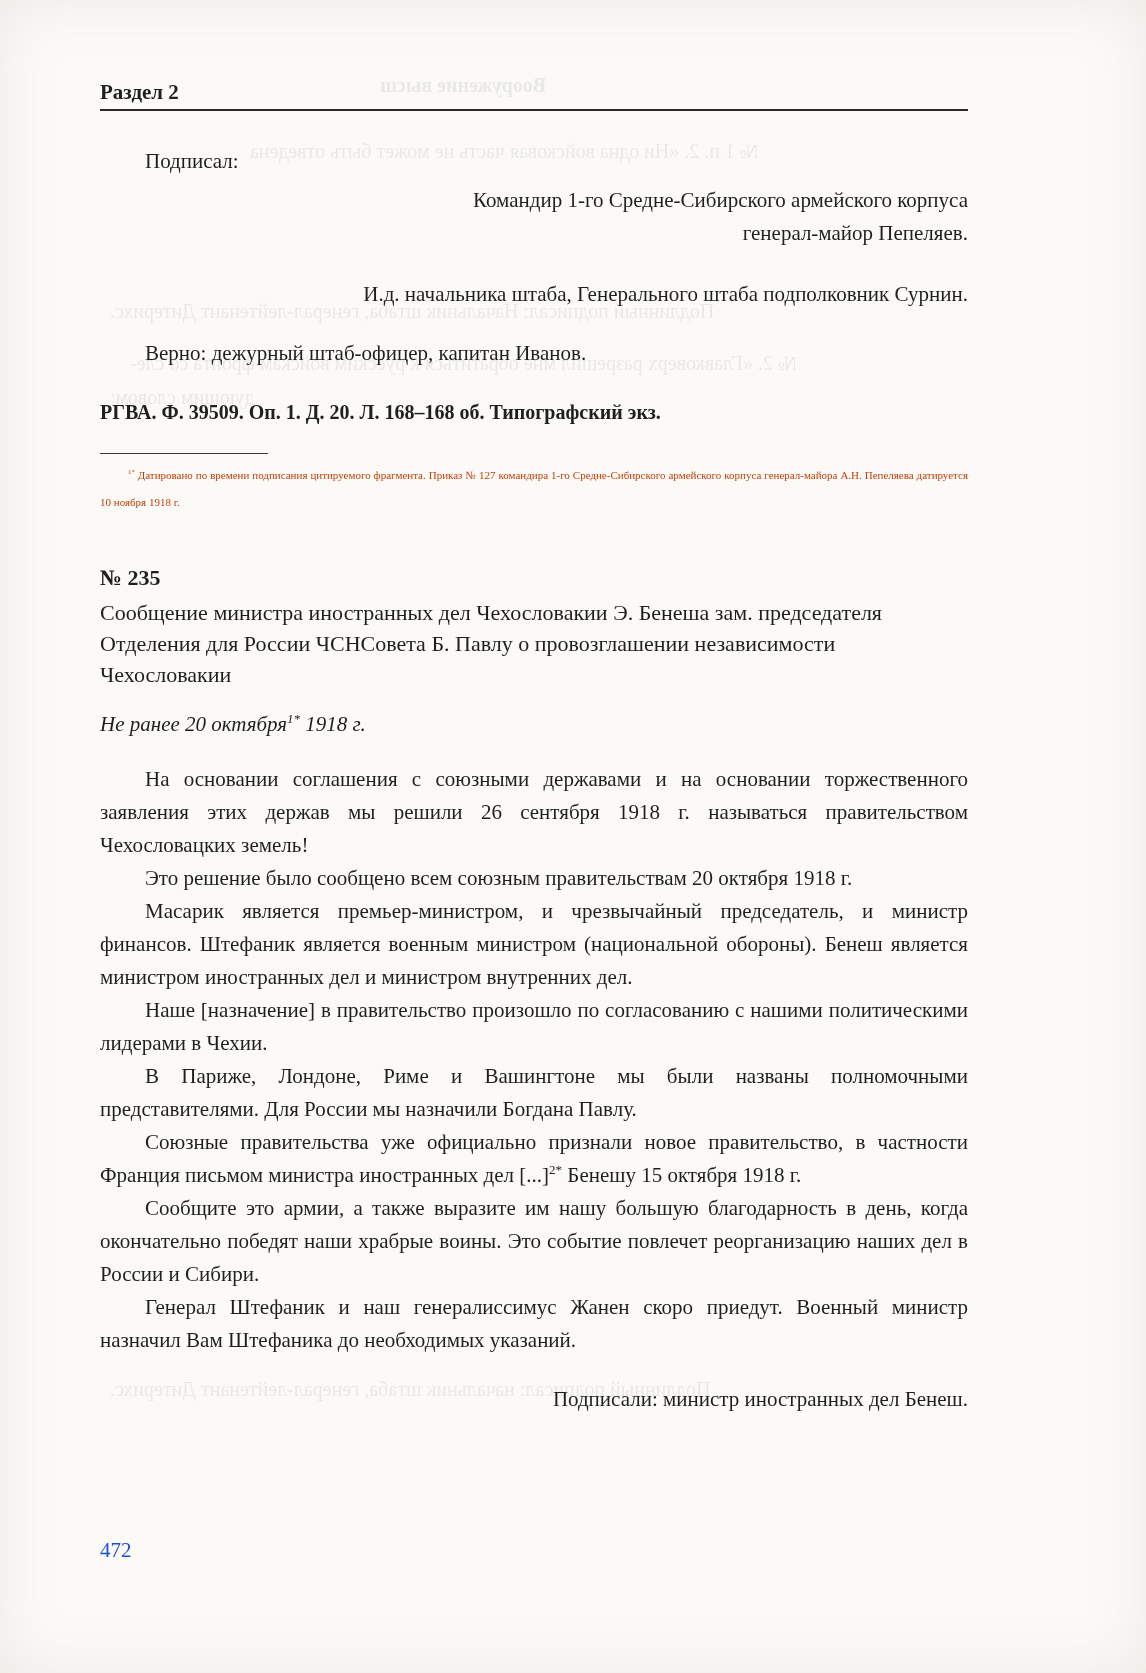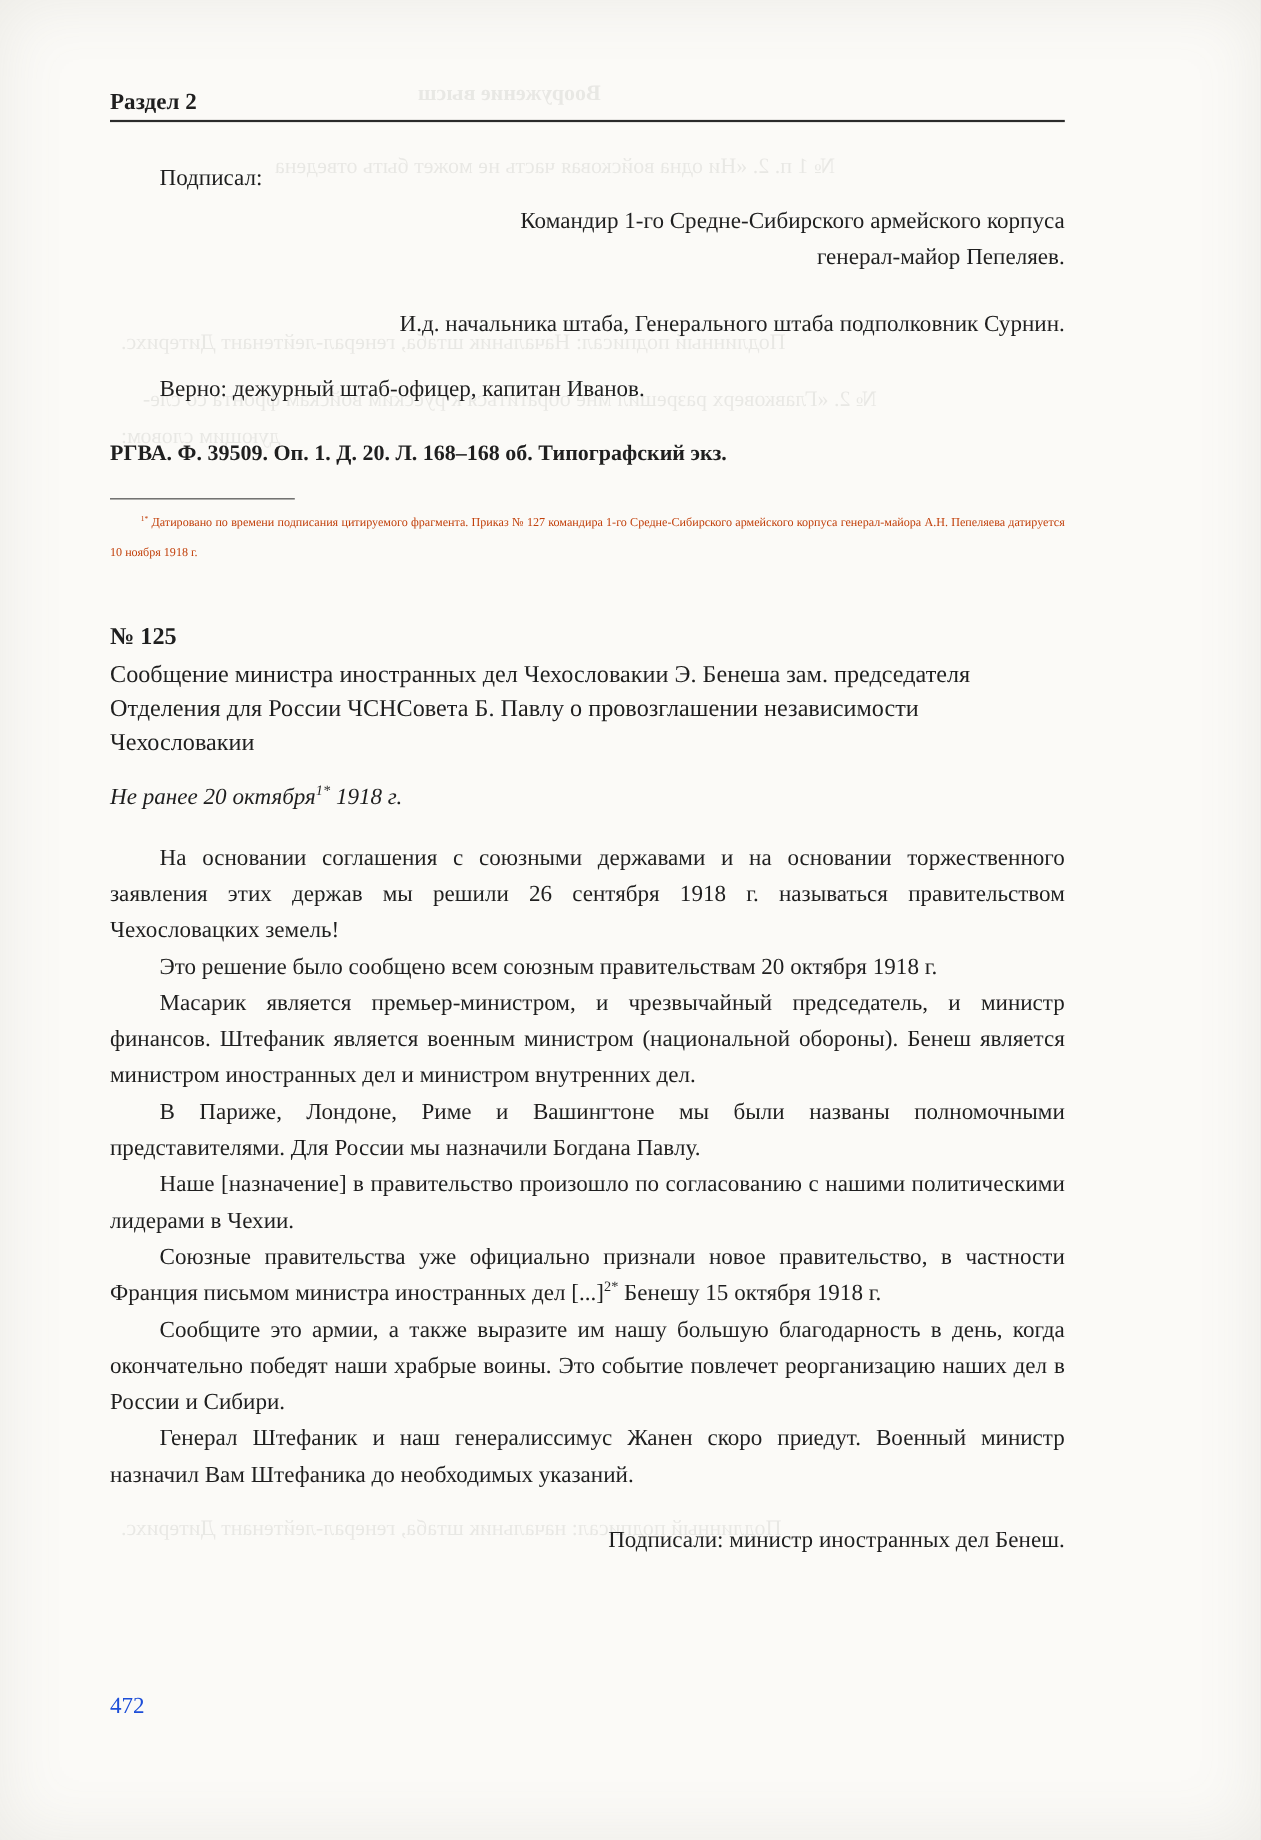--- a/index.html
+++ b/index.html
@@ -92,32 +92,32 @@
       <p class="certified">Верно: дежурный штаб-офицер, капитан Иванов.</p>
 
       <p class="archive-ref no-indent">РГВА. Ф. 39509. Оп. 1. Д. 20. Л. 168–168 об. Типографский экз.</p>
 
       <div class="footnote-divider"></div>
 
       <p class="footnote"><sup>1*</sup><span> Датировано по времени подписания цитируемого фрагмента. Приказ № 127 командира 1-го Средне-Сибирского армейского корпуса генерал-майора А.Н. Пепеляева датируется 10 ноября 1918 г.</span></p>
     </div>
 
     <div class="doc-section">
-      <div class="doc-number">№ 125</div>
+      <div class="doc-number">№ 235</div>
 
       <div class="doc-title">Сообщение министра иностранных дел Чехословакии Э. Бенеша зам. председателя Отделения для России ЧСНСовета Б. Павлу о провозглашении независимости Чехословакии</div>
 
       <p class="doc-date"><span>Не ранее 20 октября</span><sup>1*</sup><span> 1918 г.</span></p>
 
       <div class="doc-body">
         <p>На основании соглашения с союзными державами и на основании торжественного заявления этих держав мы решили 26 сентября 1918 г. называться правительством Чехословацких земель!</p>
         <p>Это решение было сообщено всем союзным правительствам 20 октября 1918 г.</p>
         <p>Масарик является премьер-министром, и чрезвычайный председатель, и министр финансов. Штефаник является военным министром (национальной обороны). Бенеш является министром иностранных дел и министром внутренних дел.</p>
+        <p>Наше [назначение] в правительство произошло по согласованию с нашими политическими лидерами в Чехии.</p>
         <p>В Париже, Лондоне, Риме и Вашингтоне мы были названы полномочными представителями. Для России мы назначили Богдана Павлу.</p>
-        <p>Наше [назначение] в правительство произошло по согласованию с нашими политическими лидерами в Чехии.</p>
         <p><span>Союзные правительства уже официально признали новое правительство, в частности Франция письмом министра иностранных дел [...]</span><sup>2*</sup><span> Бенешу 15 октября 1918 г.</span></p>
         <p>Сообщите это армии, а также выразите им нашу большую благодарность в день, когда окончательно победят наши храбрые воины. Это событие повлечет реорганизацию наших дел в России и Сибири.</p>
         <p>Генерал Штефаник и наш генералиссимус Жанен скоро приедут. Военный министр назначил Вам Штефаника до необходимых указаний.</p>
       </div>
 
       <p class="right doc-signature">Подписали: министр иностранных дел Бенеш.</p>
     </div>
 
   </div>
 

